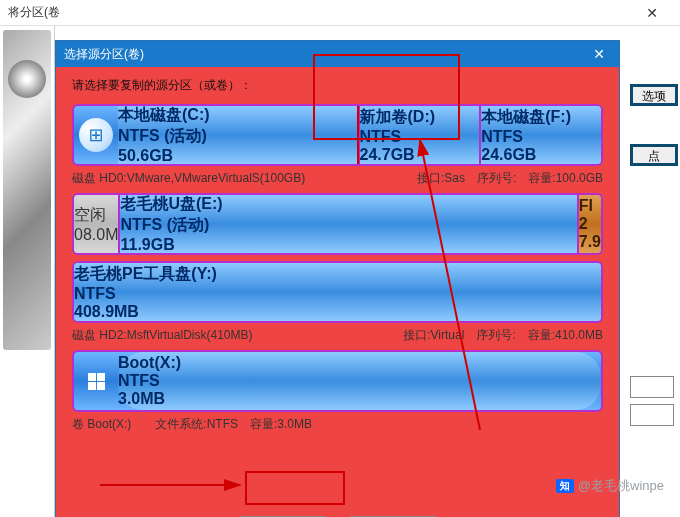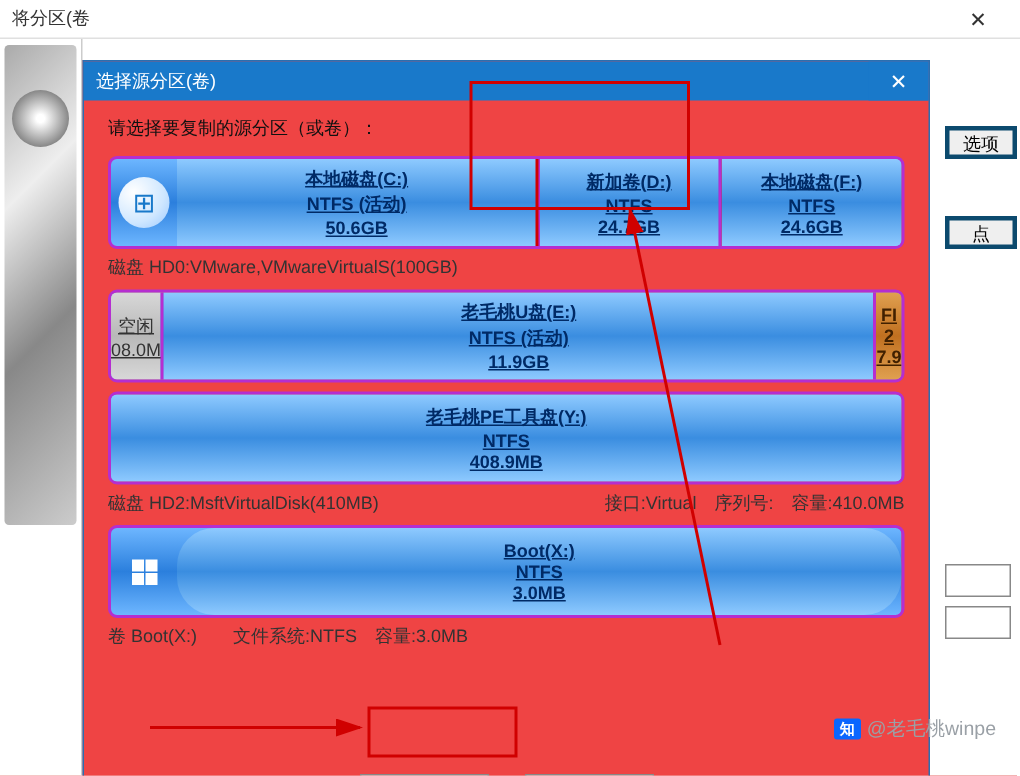--- a/index.html
+++ b/index.html
@@ -141,28 +141,26 @@
     grid-template-columns: 8px 8px;
     grid-template-rows: 8px 8px;
     gap: 1px;
   }
   .win-logo span { background: #fff; }
   .part {
     flex: 1;
     border-left: 2px solid #b52ed0;
     display: flex;
     flex-direction: column;
-    align-items: center;
     justify-content: center;
     color: #002a66;
     font-weight: bold;
     background: linear-gradient(#8ecaff, #3a8de0 50%, #8ecaff);
     position: relative;
-    font-size: 12px;
-    text-decoration: underline;
+    font-size: 16px;
   }
   .part:first-child { border-left: none; }
   .part.with-badge { border-left: none; }
   .part .pname { }
   .part .pfs { }
   .part .psize { }
   .part.unalloc {
     background: linear-gradient(#d8d8d8, #b8b8b8 50%, #d8d8d8);
     color: #333;
     font-weight: normal;
@@ -276,20 +274,21 @@
               <div class="selected-outline"></div>
             </div>
             <div class="part" style="flex: 1 1 0%;">
               <div class="pname">本地磁盘(F:)</div>
               <div class="pfs">NTFS</div>
               <div class="psize">24.6GB</div>
             </div>
           </div>
           <div class="disk-info">
             <span class="left">磁盘 HD0:VMware,VMwareVirtualS(100GB)</span>
+            <span class="rightinfo">接口:Sas　序列号:　容量:100.0GB</span>
           </div>
         </div>
         <div class="disk-block">
           <div class="disk-bar">
             <div class="part unalloc" style="flex: 0.25 1 0%;">
               <div class="pname">空闲</div>
               <div class="psize">08.0M</div>
             </div>
             <div class="part" style="flex: 4 1 0%;">
               <div class="pname">老毛桃U盘(E:)</div>

